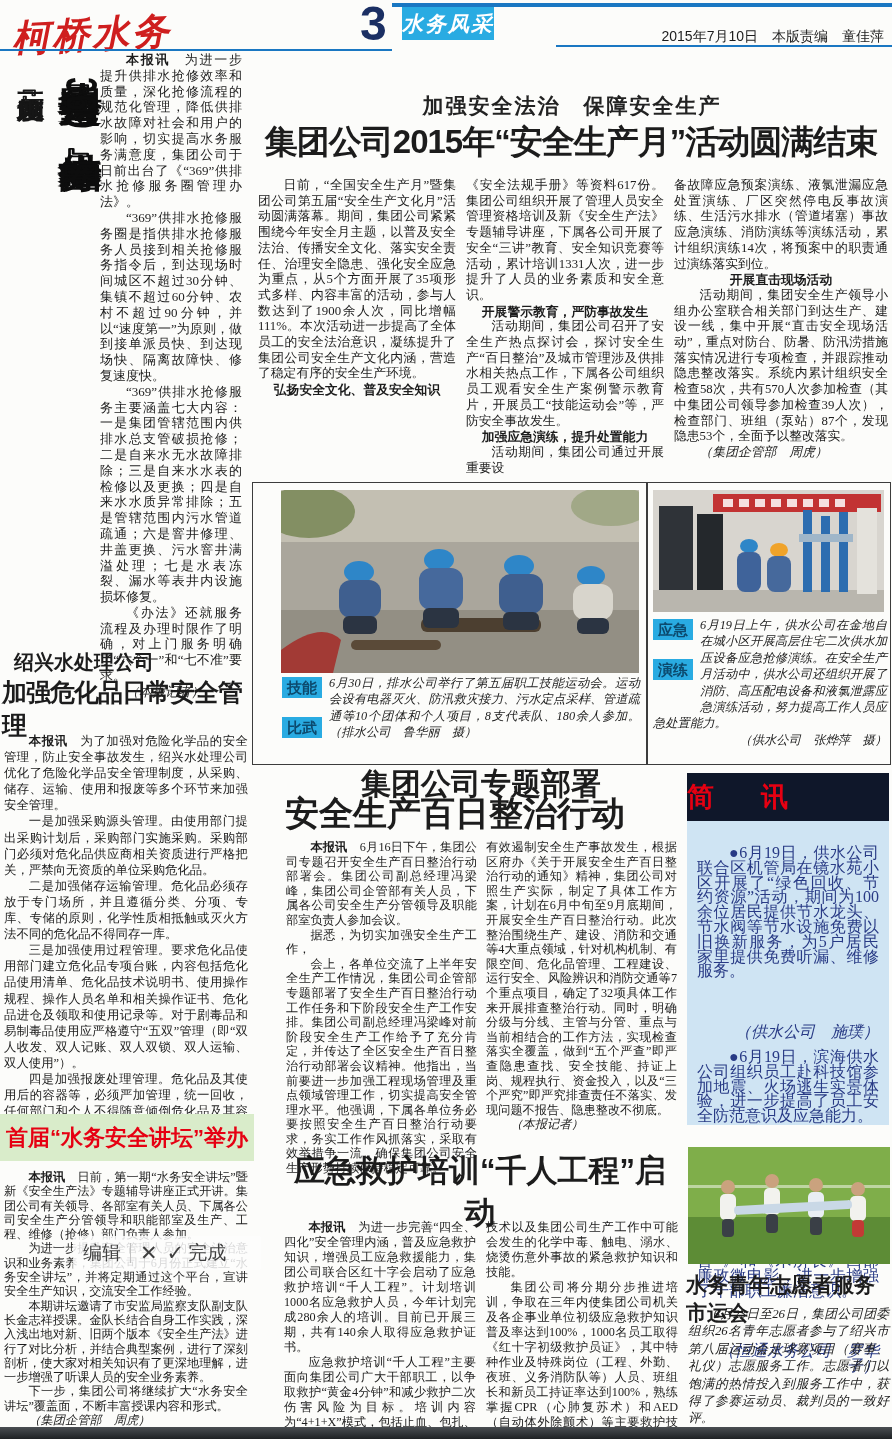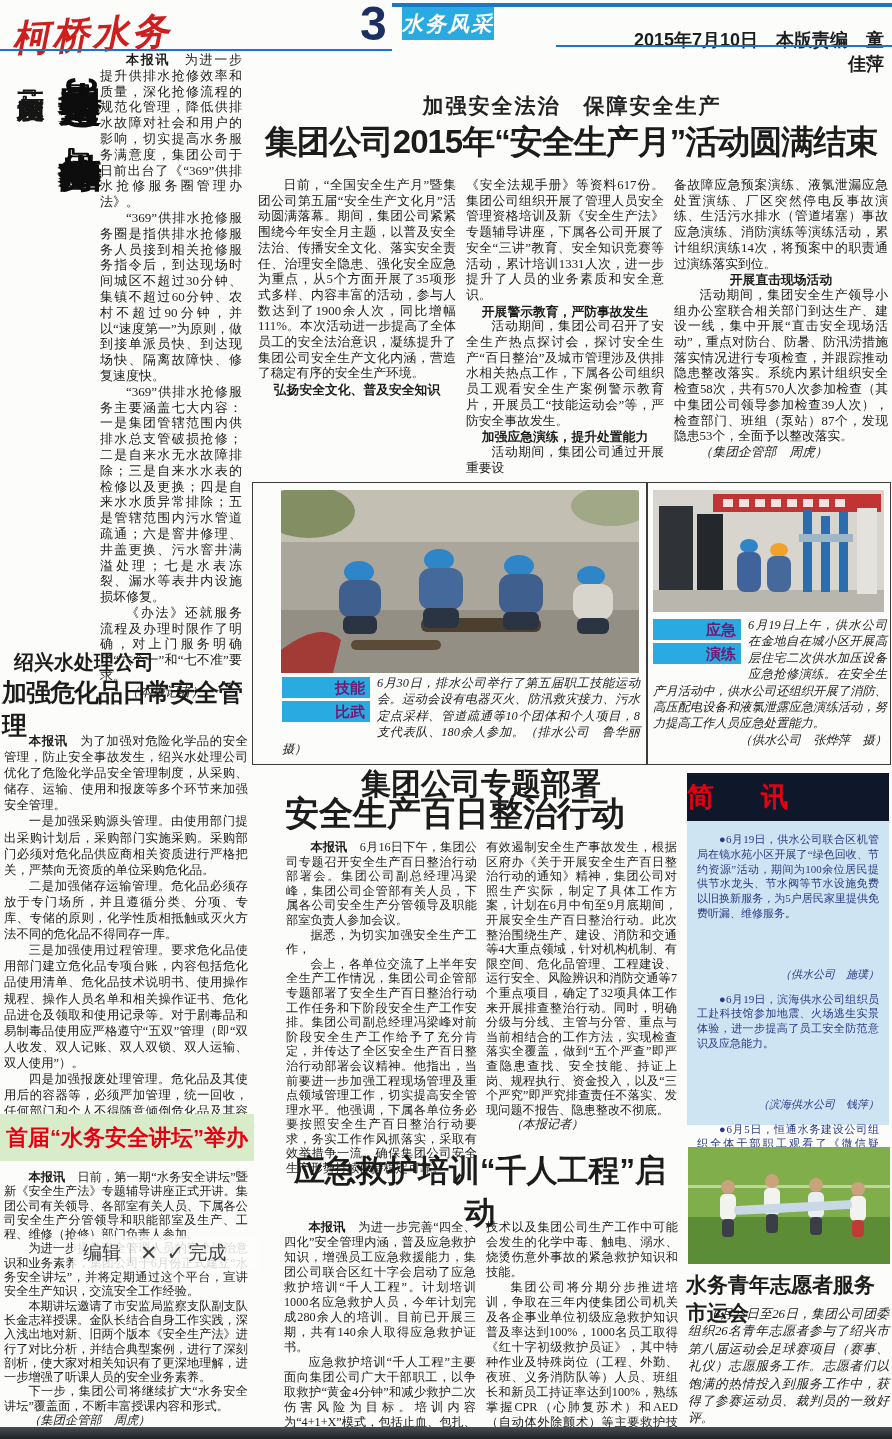--- a/index.html
+++ b/index.html
@@ -7,21 +7,21 @@
         overflow:hidden;font-family:"Liberation Serif","DejaVu Serif",serif;color:#1c1c1c;}
   .abs{position:absolute;}
   .sans{font-family:"Liberation Sans","DejaVu Sans",sans-serif;}
   .blue-line{background:#1a77c2;}
   
   .logo{left:12px;top:10px;font-size:37px;font-weight:900;font-style:italic;color:#cf1e1e;
         transform:rotate(-3deg);letter-spacing:3px;}
   .pagenum{left:360px;top:-4px;font-size:48px;font-weight:900;color:#1b2f63;}
   .section-box{left:402px;top:7px;width:92px;height:33px;background:#29abe2;color:#fff;
         font-size:21px;font-weight:bold;font-style:italic;text-align:center;line-height:33px;letter-spacing:2px;}
-  .dateline{left:620px;top:28px;width:264px;text-align:right;font-size:18px;font-weight:bold;}
+  .dateline{left:620px;top:28px;width:264px;text-align:right;font-size:14px;font-weight:normal;}
   
   .vtxt{writing-mode:vertical-rl;text-orientation:upright;}
   .side-head{left:12px;top:82px;font-size:26px;font-weight:bold;transform:scale(1.05,.82);
         transform-origin:top left;color:#161616;}
   .main-vhead{left:50px;top:64px;font-size:39px;font-weight:900;letter-spacing:2px;
         transform:scale(1.12,.74);transform-origin:top left;color:#0d0d0d;}
   .main-vhead .num-rot{text-orientation:mixed;}
   
   .bd p{margin:0;text-indent:2em;text-align:justify;}
   .bd p.cont{text-indent:0;}
@@ -38,33 +38,33 @@
   .forum-body{left:4px;top:1170px;width:244px;font-size:12.2px;line-height:14.3px;}
   .m-kicker{left:255px;top:92px;width:634px;text-align:center;font-size:21px;font-weight:bold;color:#222;letter-spacing:2px;}
   .m-head{left:250px;top:120px;width:642px;text-align:center;font-size:33px;font-weight:900;letter-spacing:-1px;}
   .mcol{top:178px;width:198px;font-size:12.8px;line-height:15.7px;}
   
   .photo-box{left:252px;top:482px;width:637px;height:281px;border:1.5px solid #3c3c3c;}
   .vdiv{position:absolute;left:393px;top:0;bottom:0;width:1.5px;background:#3c3c3c;}
   .ph{position:absolute;overflow:hidden;}
   .cap{position:absolute;font-size:12.3px;line-height:16.4px;font-style:italic;text-align:justify;}
   .cap-label{float:left;margin:2px 7px 2px 0;}
-  .cap-label div{width:40px;height:21px;background:#29abe2;color:#701a75;font-style:normal;
-        font-weight:bold;font-size:15px;text-align:center;line-height:21px;margin-bottom:3px;
-        font-family:"Liberation Sans","DejaVu Sans",sans-serif;padding-left:48px;}
+  .cap-label div{width:40px;height:21px;background:#29abe2;color:#0c4a6e;font-style:normal;
+        font-weight:bold;font-size:15px;text-align:center;line-height:21px;margin-bottom:19px;
+        font-family:"Liberation Sans","DejaVu Sans",sans-serif;}
   .cap .sig{display:block;text-align:right;}
   
   .cp-t1{left:285px;top:764px;width:392px;text-align:center;font-size:30px;font-weight:900;}
   .cp-t2{left:285px;top:791px;width:392px;font-size:34px;font-weight:900;}
   .cpcol{top:840px;width:191px;font-size:12.2px;line-height:14.6px;}
   
   .briefs{left:687px;top:773px;width:202px;height:352px;background:#cfe4f3;}
   .briefs-head{height:48px;background:#0f172a;line-height:48px;
         font-size:27px;font-weight:900;color:#e60012;letter-spacing:10px;}
-  .briefs-items{padding:11px 10px;color:#283a85;font-size:11px;line-height:14.8px;}
+  .briefs-items{padding:25px 10px;color:#283a85;font-size:16px;line-height:14.8px;}
   .briefs-items p{margin:0 0 2px;text-indent:2em;text-align:justify;}
   .briefs-items .bsig{text-align:right;font-style:italic;text-indent:0;margin-bottom:10px;margin-top:46px;}
   
   .tr-title{left:283px;top:1150px;width:394px;text-align:center;font-size:31px;font-weight:900;}
   .trcol{top:1220px;width:192px;font-size:12.2px;line-height:15px;}
   
   .vol-title{left:686px;top:1271px;width:206px;text-align:left;font-size:21px;font-weight:900;}
   .vol-text{left:688px;top:1306px;width:201px;font-size:12.8px;line-height:17.4px;font-style:italic;text-align:justify;}
   .vol-text p{margin:0;text-indent:2em;}
   

